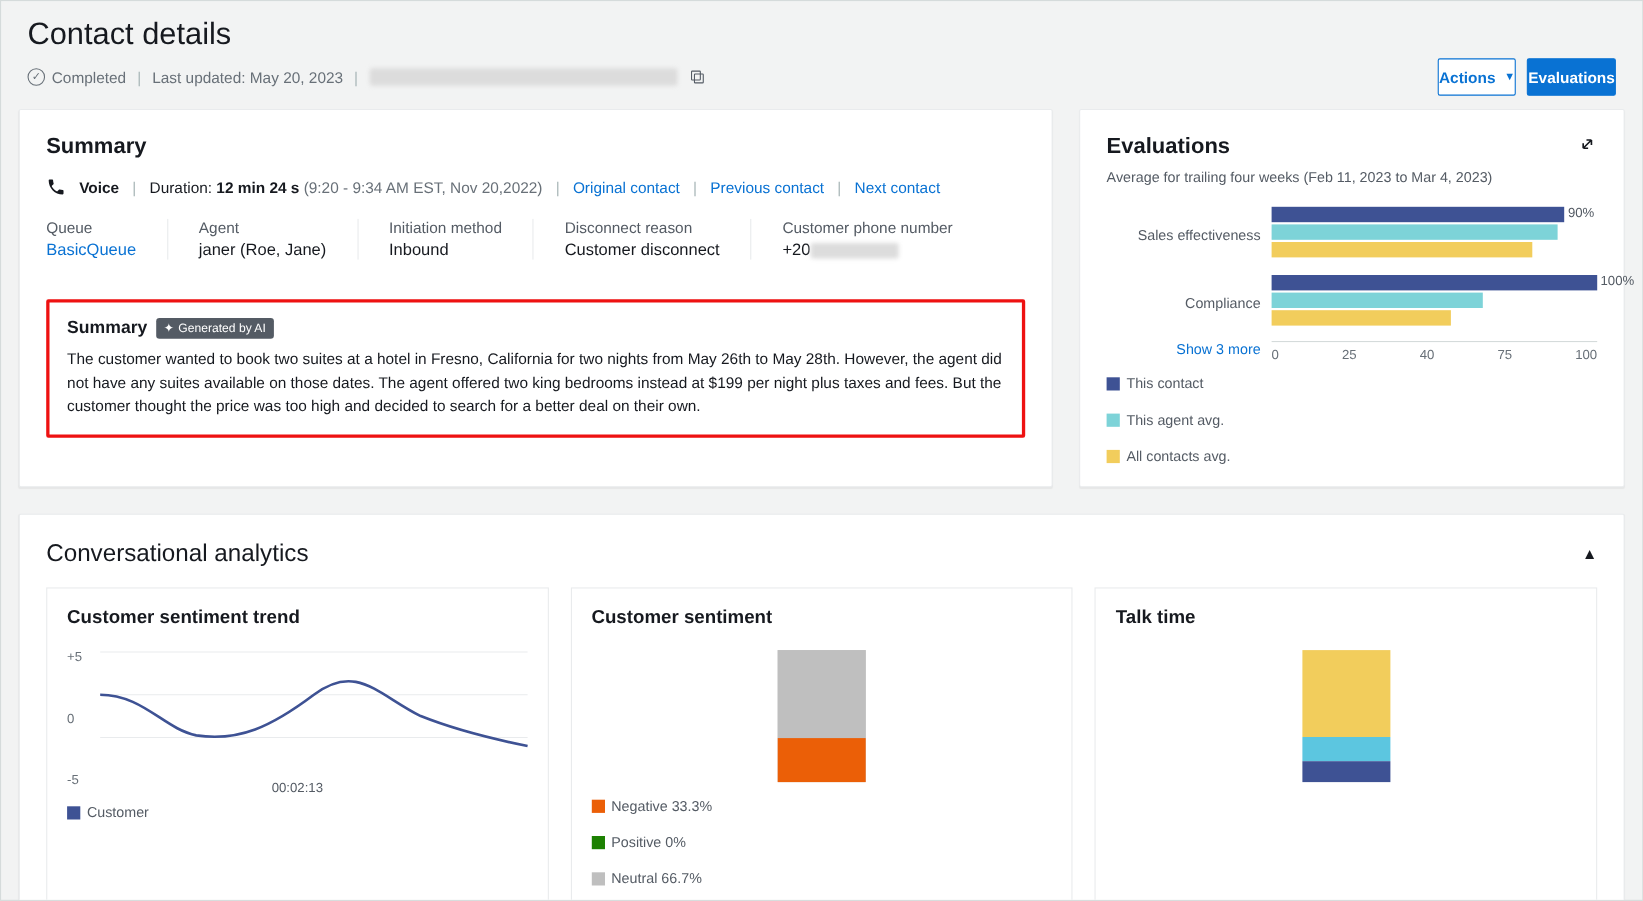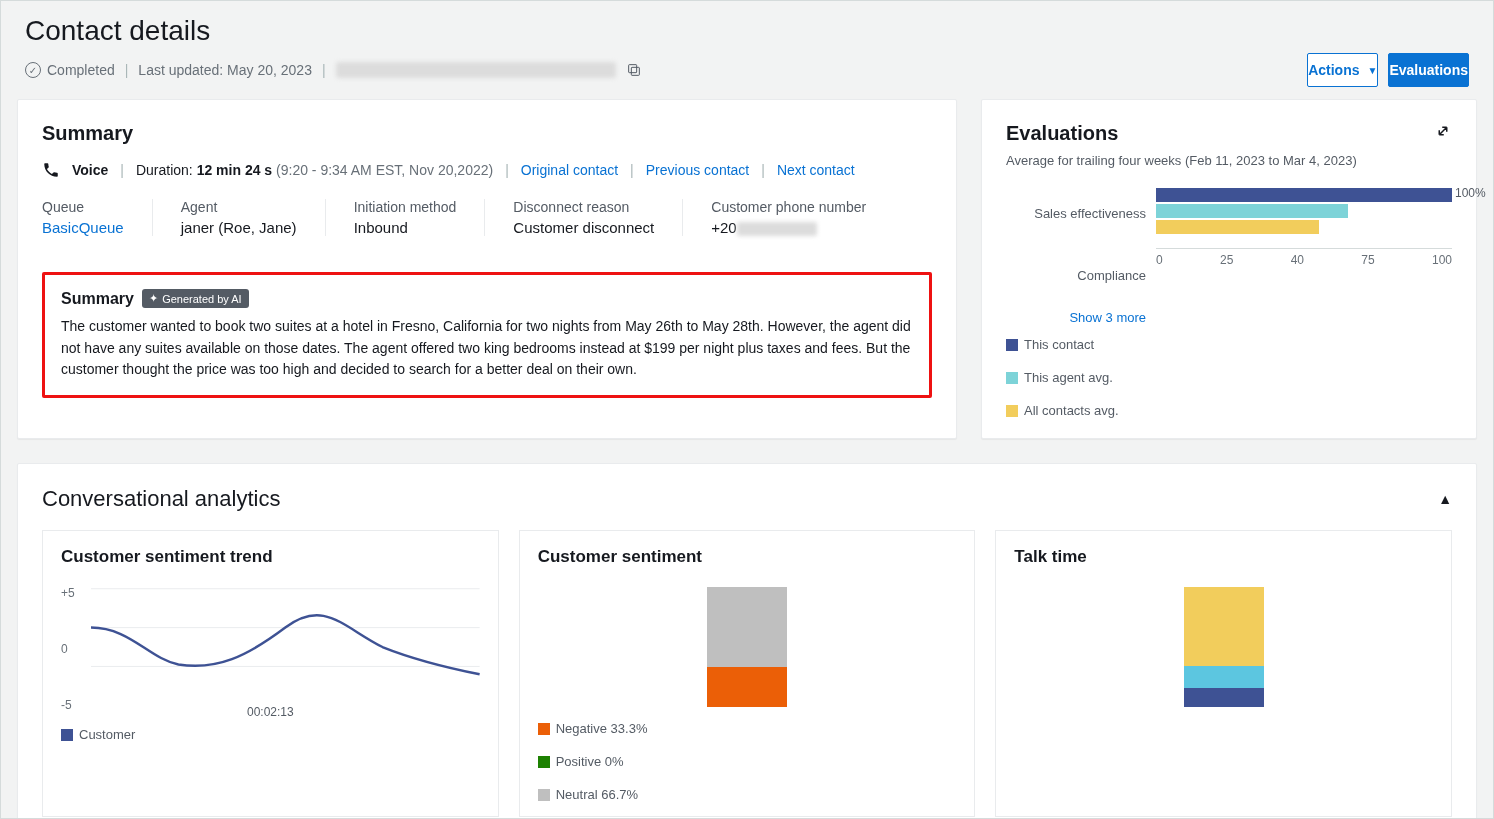--- a/index.html
+++ b/index.html
@@ -352,20 +352,26 @@
     <div class="eval-chart">
       <div class="eval-labels">
         <div>Sales effectiveness</div>
         <div>Compliance</div>
         <div class="morelink">
             <a class="link">Show 3 more</a>
           </div>
       </div>
       <div class="eval-bars">
         <div class="eval-row">
+          <div class="bar c-this" style="width:90%"></div>
+          <div class="bar c-agent" style="width:88%"></div>
+          <div class="bar c-all" style="width:80%"></div>
+          <span class="bar-val" style="left:91%;">90%</span>
+        </div>
+        <div class="eval-row">
           <div class="bar c-this" style="width:100%"></div>
           <div class="bar c-agent" style="width:65%"></div>
           <div class="bar c-all" style="width:55%"></div>
           <span class="bar-val" style="left:101%;">100%</span>
         </div>
         <div class="eval-axis">
           <span>0</span>
           <span>25</span>
           <span>40</span>
           <span>75</span>

